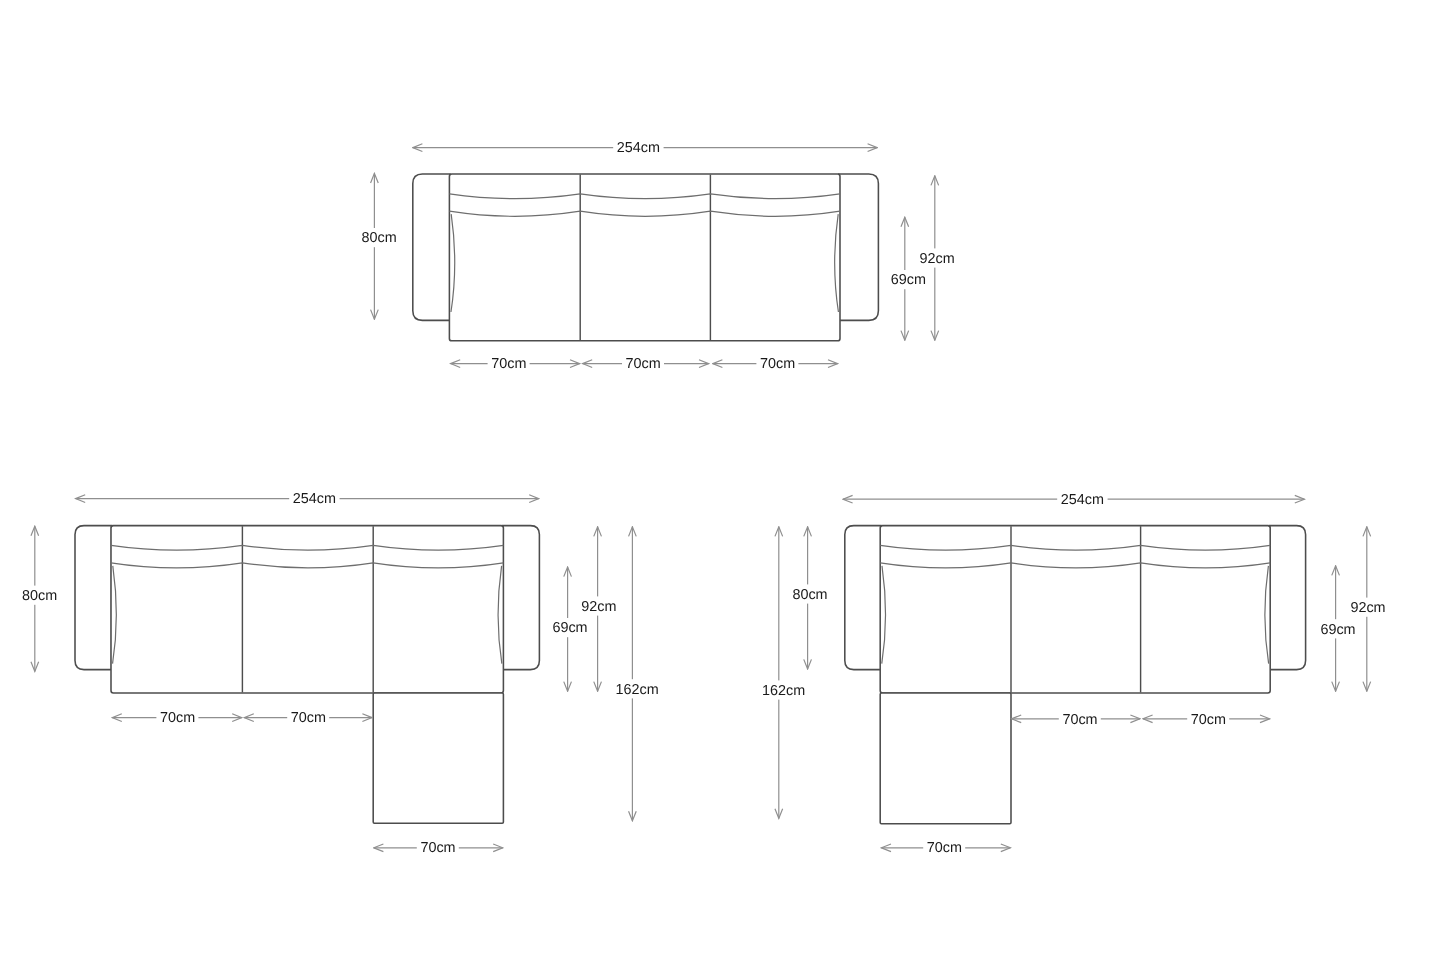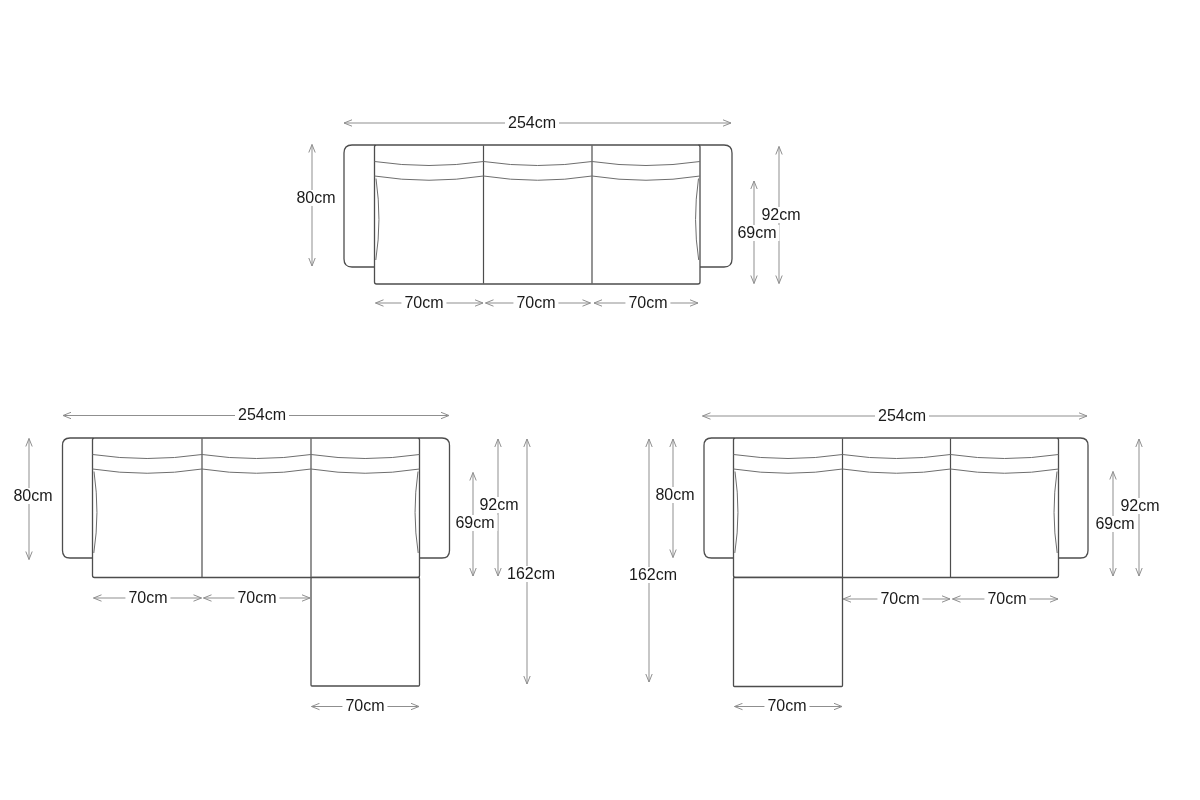--- a/index.html
+++ b/index.html
@@ -16,21 +16,21 @@
   }
   #lineart{position:absolute;left:0;top:0;}
   .body{fill:#ffffff;stroke:var(--sofa-line);stroke-width:1.3;}
   .edge{fill:none;stroke:var(--sofa-line);stroke-width:1.2;}
   .cush{fill:none;stroke:var(--cushion-line);stroke-width:1;}
   .dim{fill:none;stroke:var(--dimension-line);stroke-width:1;}
   .ah{fill:none;stroke:var(--dimension-line);stroke-width:1;}
   .dim-label{
     position:absolute;transform:translate(-50%,-50%);
     background:var(--background);color:var(--text);
-    font-size:16px;line-height:16px;padding:0 3px;white-space:nowrap;
+    font-size:12px;line-height:16px;padding:0 3px;white-space:nowrap;
   }
 </style>
 </head>
 <body>
 
 <div id="stage">
 
   <svg id="lineart" width="1200" height="800" viewBox="0 0 1200 800">
     <defs>
       <marker id="arrow" viewBox="0 0 10 8" refX="9" refY="4" markerWidth="10" markerHeight="8" markerUnits="userSpaceOnUse" orient="auto-start-reverse">

